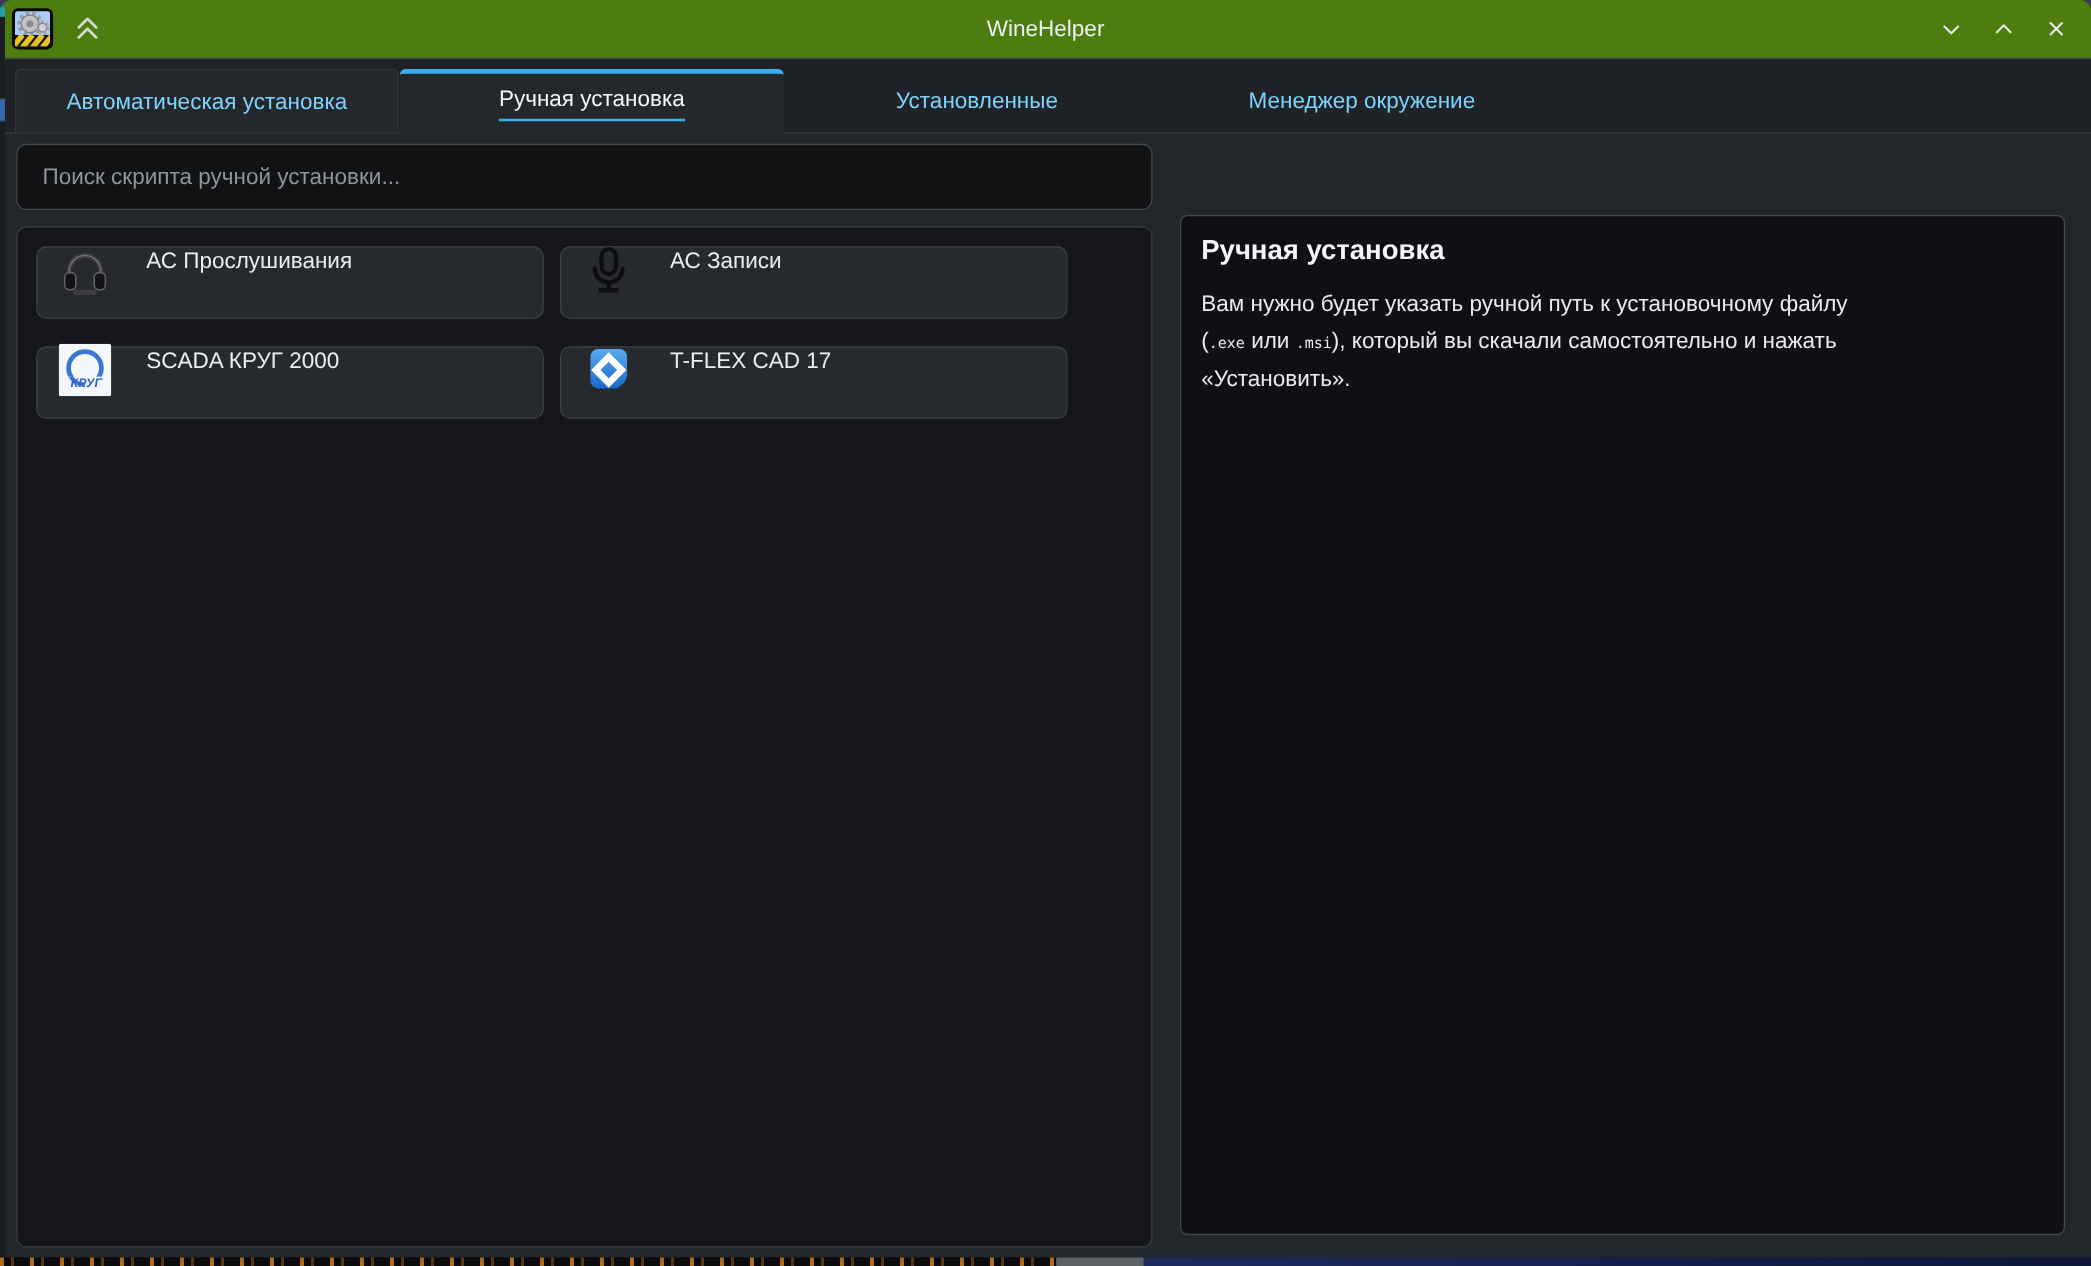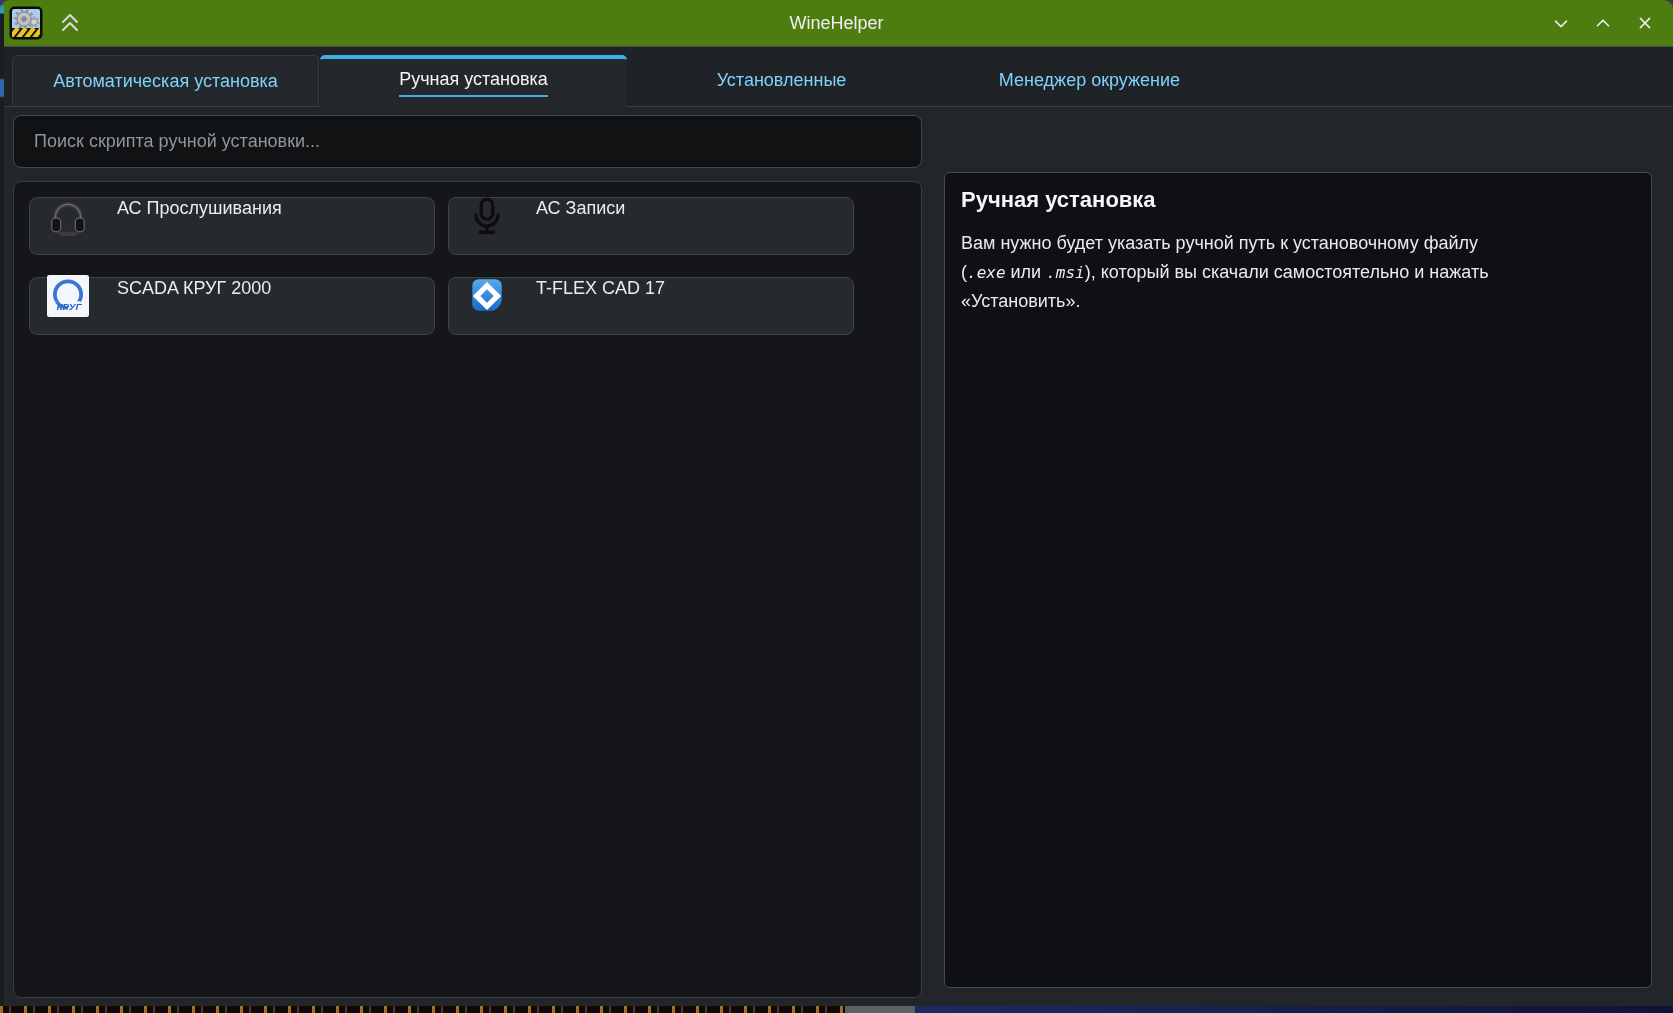--- a/index.html
+++ b/index.html
@@ -72,21 +72,21 @@
   .script-icon{width:42px;height:36px;flex:0 0 auto;display:flex;align-items:center;justify-content:center;}
   .script-icon svg{width:42px;height:42px;}
   
   #info-panel{
     position:absolute;left:944px;top:65px;width:708px;height:816px;box-sizing:border-box;
     background:#0e1013;border:1px solid #46494e;border-radius:6px;
     padding:12px 16px;color:#e9ebed;
   }
   #info-heading{font-size:22px;font-weight:bold;margin:2px 0 16px 0;color:#f4f6f8;}
   .info-para{font-size:18px;line-height:29px;margin:0 0 20px 0;}
-  .mono{font-family:"DejaVu Sans Mono",monospace;font-size:16px;font-style:italic;}
+  .mono{font-family:"DejaVu Sans Mono",monospace;font-size:12px;}
   
   #left-sliver{
     position:absolute;left:0;top:0;width:4px;height:100%;z-index:50;
     background:linear-gradient(180deg,#123a40 0px,#2a9daa 7px,#2a9daa 13px,#1a1e22 14px,
       #1a1e22 78px,#3468a8 80px,#3468a8 96px,#191d21 98px,#191d21 100%);
   }
   #bottom-strip{position:absolute;left:0;bottom:0;width:1673px;height:7px;z-index:60;display:flex;}
   #bottom-strip .bs-left{
     width:845px;height:7px;background:
       repeating-linear-gradient(90deg,rgba(200,125,30,.85) 0 3px,rgba(0,0,0,0) 3px 9px,

